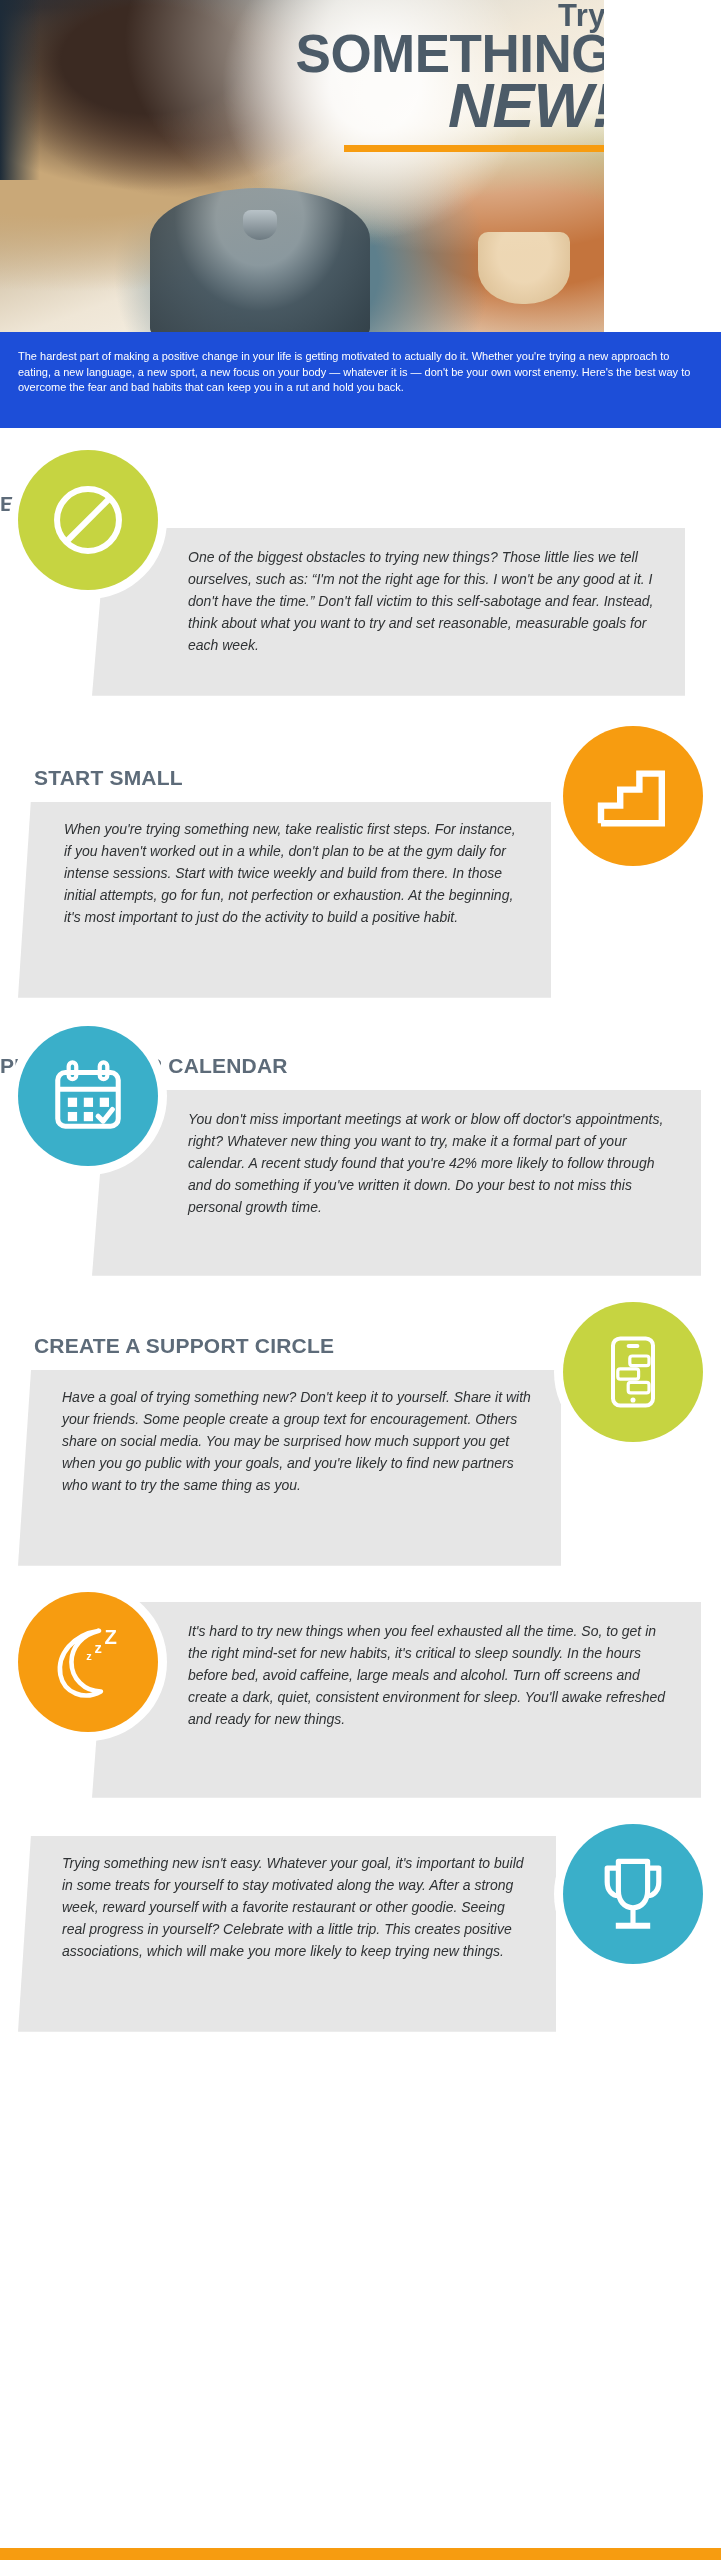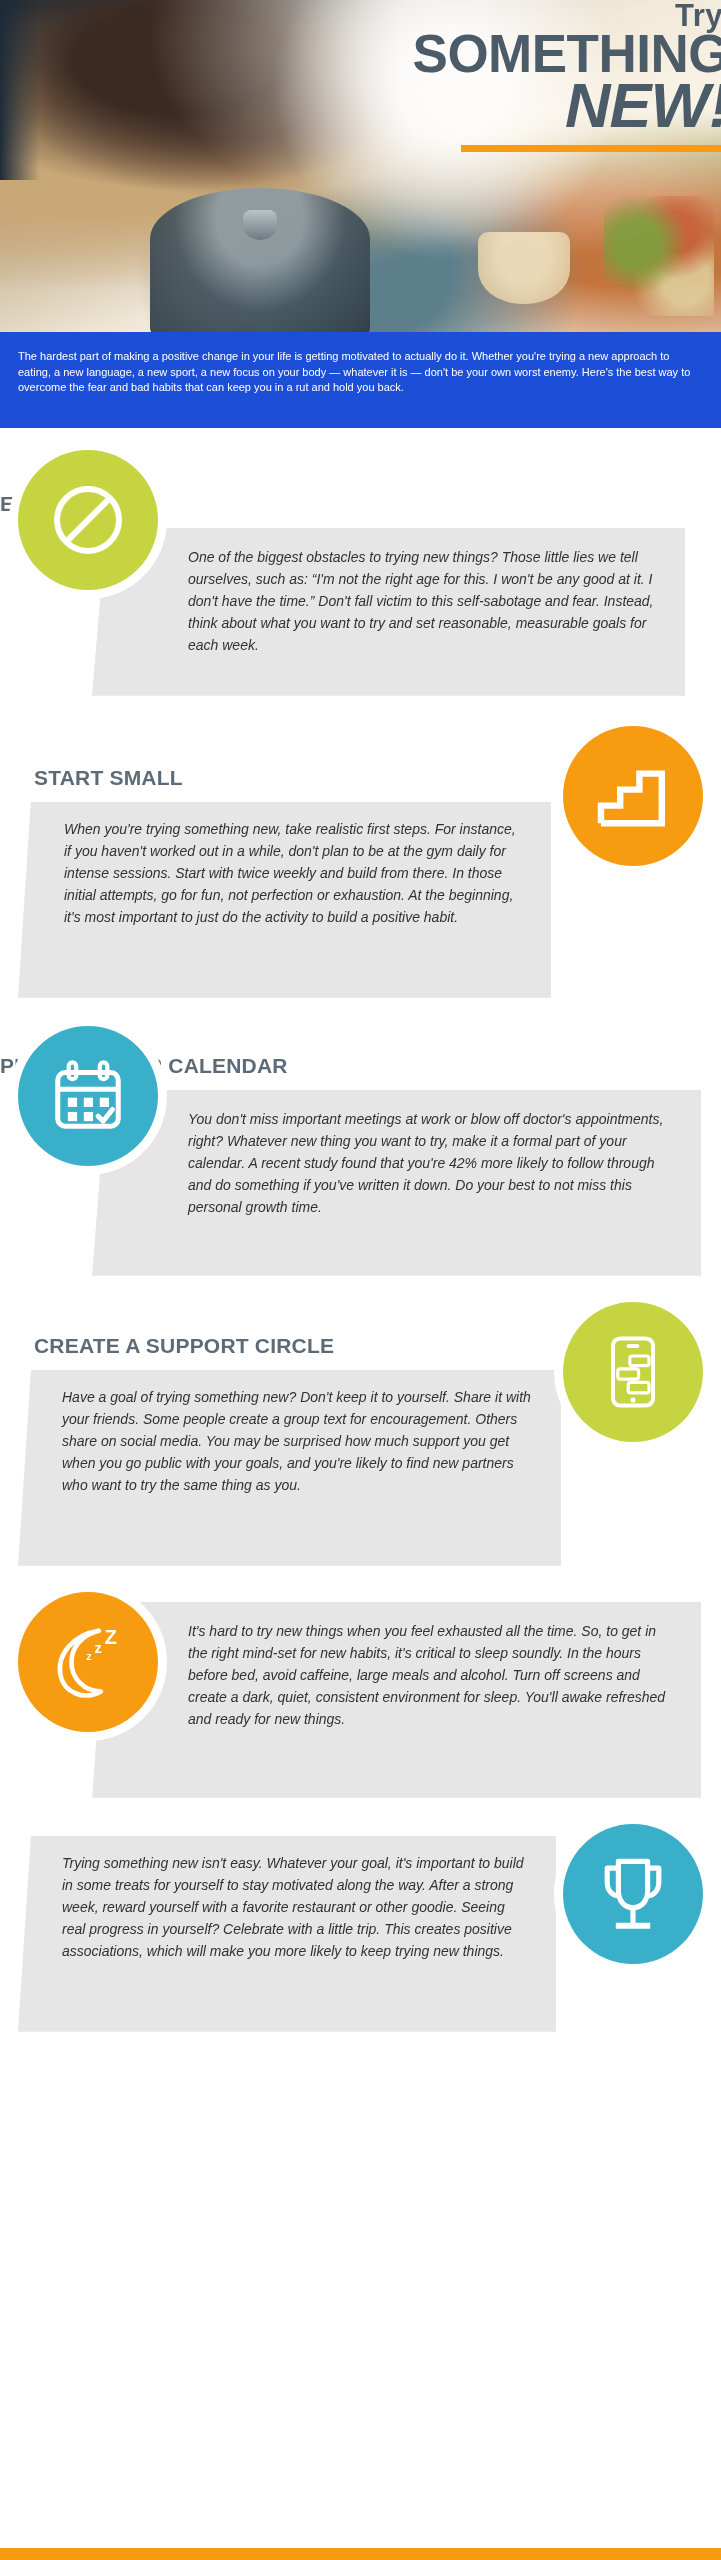--- a/index.html
+++ b/index.html
@@ -5,21 +5,21 @@
   * { margin:0; padding:0; box-sizing:border-box; }
   html,body { background:#ffffff; }
   body {
     width:721px; height:2560px;
     font-family:"Liberation Sans", sans-serif;
     position:relative; overflow:hidden;
   }
 
   
   .header {
-    position:relative; width:721px; height:332px; overflow:hidden;
+    position:relative; width:604px; height:332px; overflow:hidden;
     background:#d9c6a8;
   }
   .photo {
     position:absolute; inset:0;
     background:
       radial-gradient(circle at 62% 26%, rgba(255,255,255,.88) 0 10%, rgba(255,255,255,0) 34%),
       radial-gradient(ellipse at 78% 12%, rgba(255,250,240,.75) 0 22%, rgba(255,250,240,0) 52%),
       radial-gradient(ellipse at 25% 18%, #3b2a22 0 14%, rgba(59,42,34,0) 34%),
       radial-gradient(ellipse at 32% 30%, #7a5a44 0 12%, rgba(122,90,68,0) 30%),
       radial-gradient(ellipse at 12% 45%, #c9a878 0 26%, rgba(201,168,120,0) 55%),

